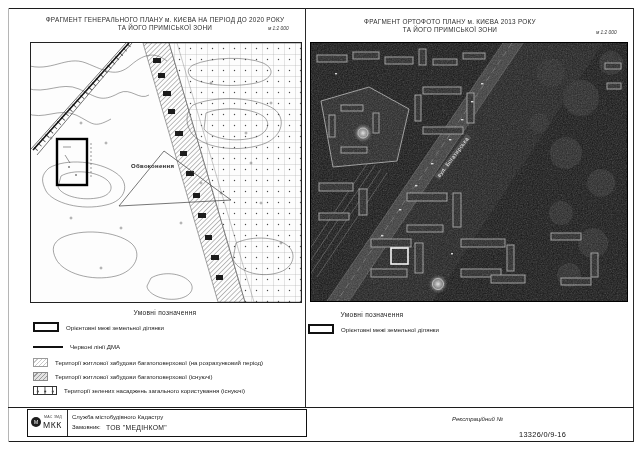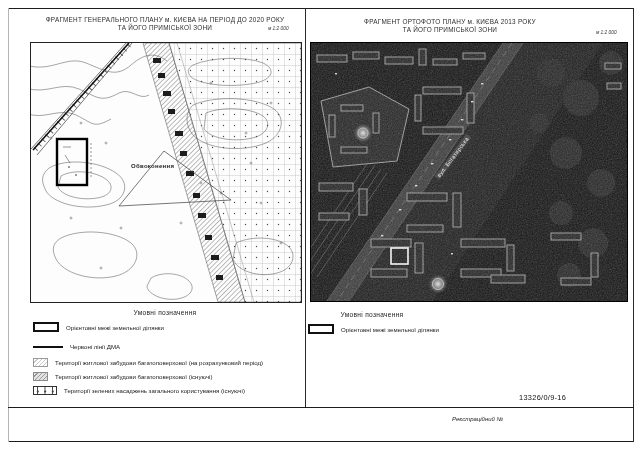--- a/index.html
+++ b/index.html
@@ -252,16 +252,25 @@
     <span class="llabel">Території зелених насаджень загального користування (існуючі)</span>
   </div>
 
   <div class="legend-title" style="left:310px;top:311px;width:124px;">Умовні позначення</div>
   <div class="lrow" style="left:308px;top:324px;">
     <span class="sw-parcel"></span>
     <span class="llabel">Орієнтовні межі земельної ділянки</span>
   </div>
 
   <div class="hline" style="left:8px;top:407px;width:626px;"></div>
+  <div class="footer-box" style="left:27px;top:409px;width:278px;height:26px;">
+    <div class="vline" style="left:39px;top:0;height:26px;"></div>
+    <div class="logo-circle" style="left:3px;top:7px;">М</div>
+    <div class="logo-cap" style="left:16px;top:5px;">МАС ЗМД</div>
+    <div class="logo-main" style="left:15px;top:10px;">МКК</div>
+    <div class="ftext" style="left:44px;top:4px;">Служба містобудівного Кадастру</div>
+    <div class="ftext" style="left:44px;top:14px;">Замовник:</div>
+    <div class="ftext" style="left:78px;top:13.5px;font-size:6.8px;letter-spacing:.3px;">ТОВ "МЕДІНКОМ"</div>
+  </div>
   <div class="reg-label" style="left:452px;top:416px;">Реєстраційний №</div>
-  <div class="reg-value" style="left:519px;top:393px;">13326/0/9-16</div>
+  <div class="reg-value" style="left:519px;top:430px;">13326/0/9-16</div>
 
 </div>
 
 </body></html>

